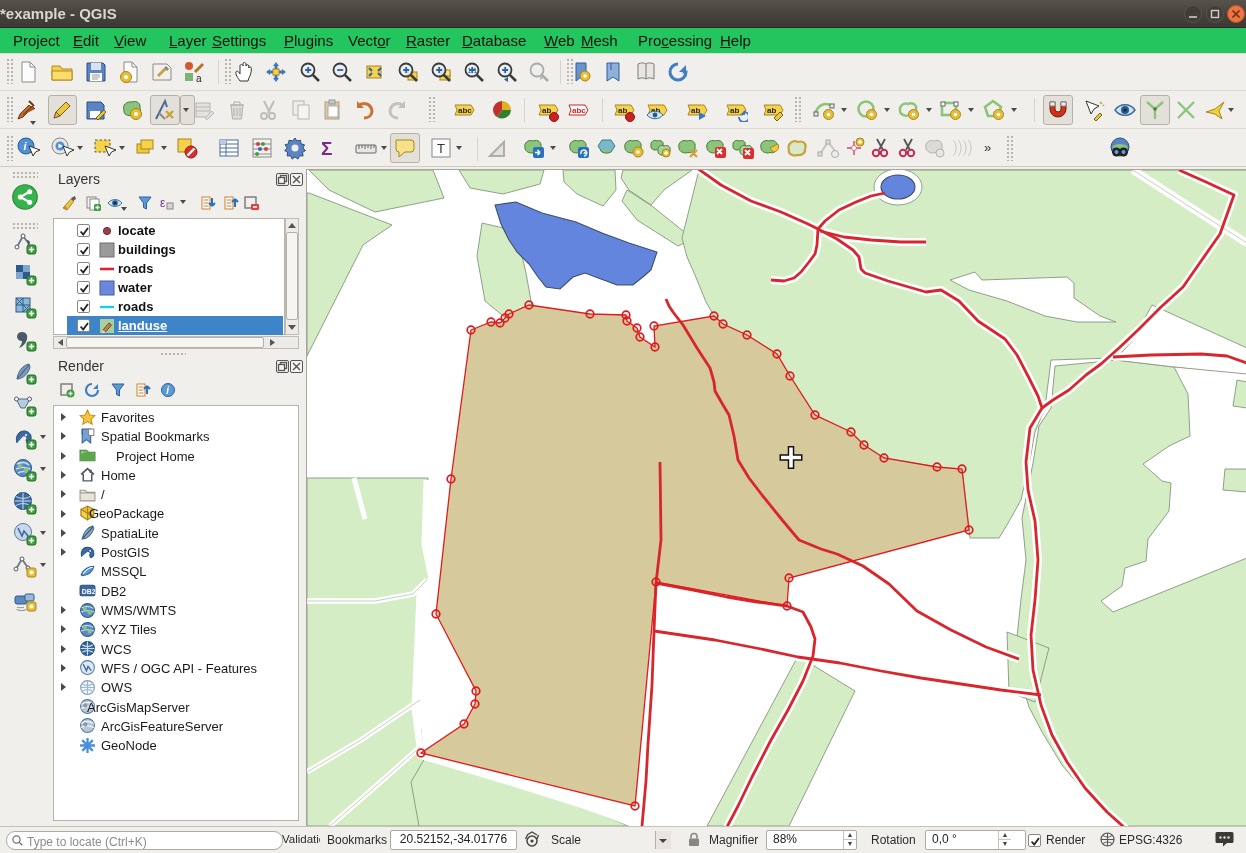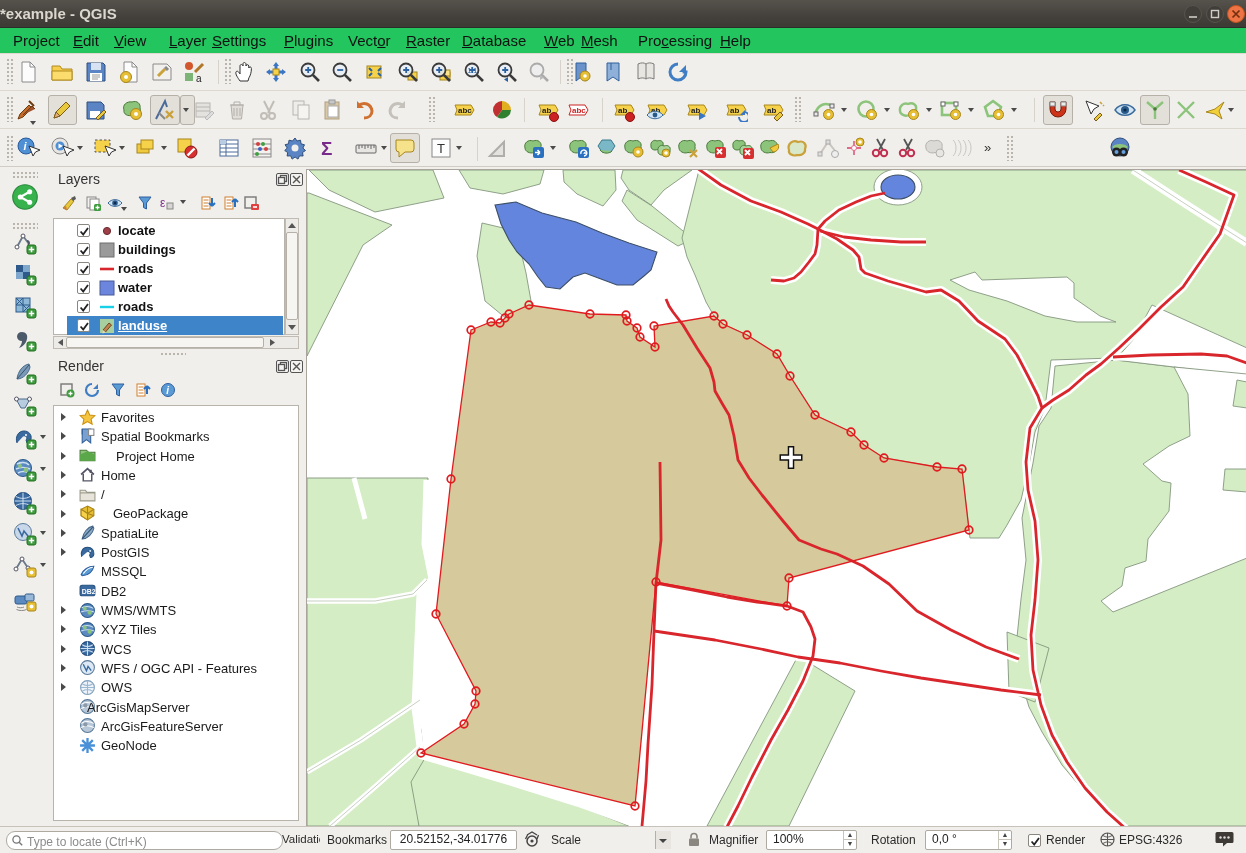--- a/index.html
+++ b/index.html
@@ -895,21 +895,21 @@
       <path d="M1 6.5h14" stroke="#998"></path>
     </svg>
     <span class="abs brow" style="left:101px;top:485px">/</span>
     <div class="abs tri" style="left:61px;top:510px"></div>
     <svg class="abs" style="left:79px;top:505px" width="17" height="17" viewBox="0 0 16 16">
       <path d="M8 1l6 3v6l-6 4-6-4V4z" fill="#e7bf34" stroke="#a8861c"></path>
       <path d="M8 1v7m0 0L2 4m6 4l6-4M8 8v6" stroke="#a8861c"></path>
       <path d="M8 8l-6 2m6-2l6 2" stroke="#a8861c"></path>
       <path d="M2 4v6l6 4V8z" fill="#f6d14a" stroke="#a8861c"></path>
     </svg>
-    <span class="abs brow" style="left:113px;top:504px">GeoPackage</span>
+    <span class="abs brow" style="left:89px;top:504px">GeoPackage</span>
     <div class="abs tri" style="left:61px;top:529px"></div>
     <svg class="abs" style="left:79px;top:524px" width="17" height="17" viewBox="0 0 16 16">
       <path d="M13 2C8 3 4 8 3 14c5 0 10-5 11-10z" fill="#8aa8c8" stroke="#4a6a8a"></path>
       <path d="M3 14L13 3" stroke="#33536f"></path>
     </svg>
     <span class="abs brow" style="left:101px;top:524px">SpatiaLite</span>
     <div class="abs tri" style="left:61px;top:548px"></div>
     <svg class="abs" style="left:79px;top:544px" width="17" height="17" viewBox="0 0 16 16">
       <path d="M2.5 12c-1.5-4.5 1-9 5.5-9 4 0 6.5 3 6 6.5-.4 2-1.6 3.2-3.2 3.2l-.8-2.3c1.6-1.6 0-4-2-3.2" fill="#3a6aa0" stroke="#24507f"></path>
       <circle cx="10.5" cy="6.5" r=".8" fill="#fff"></circle>
@@ -995,25 +995,25 @@
     <div class="abs sbx" style="left:584px;top:866px;width:88px;height:20px;padding-left:14px">1:6588</div>
     <div class="abs" style="left:655px;top:831px;width:16px;height:18px;background:#e8e5e0;border-left:1px solid #b4b0a8"></div>
     <svg class="abs" style="left:658px;top:838px" width="10" height="6" viewBox="0 0 10 6">
       <path d="M1 1l4 4 4-4z" fill="#444"></path>
     </svg>
     <svg class="abs" style="left:687px;top:832px" width="14" height="15" viewBox="0 0 14 15">
       <rect x="2" y="6.5" width="10" height="7.5" rx="1" fill="#8a8680"></rect>
       <path d="M4 6.5V4.5a3 3 0 0 1 6 0v2" fill="none" stroke="#8a8680" stroke-width="1.6"></path>
     </svg>
     <span class="slbl" style="left:709px">Magnifier</span>
-    <div class="abs sbx" style="left:766px;top:830px;width:91px;height:20px;padding-left:6px">100%</div>
+    <div class="abs sbx" style="left:766px;top:830px;width:91px;height:20px;padding-left:6px">88%</div>
     <div class="abs spin" style="left:843px;top:831px;border-bottom:1px solid #c8c4bc">▲</div>
     <div class="abs spin" style="left:843px;top:840px">▼</div>
     <span class="slbl" style="left:871px">Rotation</span>
-    <div class="abs sbx" style="left:925px;top:830px;width:87px;height:20px;padding-left:6px">0,0 °</div>
+    <div class="abs sbx" style="left:925px;top:830px;width:101px;height:20px;padding-left:6px">0,0 °</div>
     <div class="abs spin" style="left:998px;top:831px;border-bottom:1px solid #c8c4bc">▲</div>
     <div class="abs spin" style="left:998px;top:840px">▼</div>
     <div class="abs cb" style="left:1028px;top:834px">
       <svg width="13" height="13" viewBox="0 0 13 13">
         <path d="M2.6 6.5l2.6 3 4.8-6.5" fill="none" stroke="#222" stroke-width="1.8"></path>
       </svg>
     </div>
     <span class="slbl" style="left:1046px">Render</span>
     <svg class="abs" style="left:1100px;top:832px" width="15" height="15" viewBox="0 0 15 15">
       <circle cx="7.5" cy="7.5" r="6.5" fill="none" stroke="#555" stroke-width="1.2"></circle>

